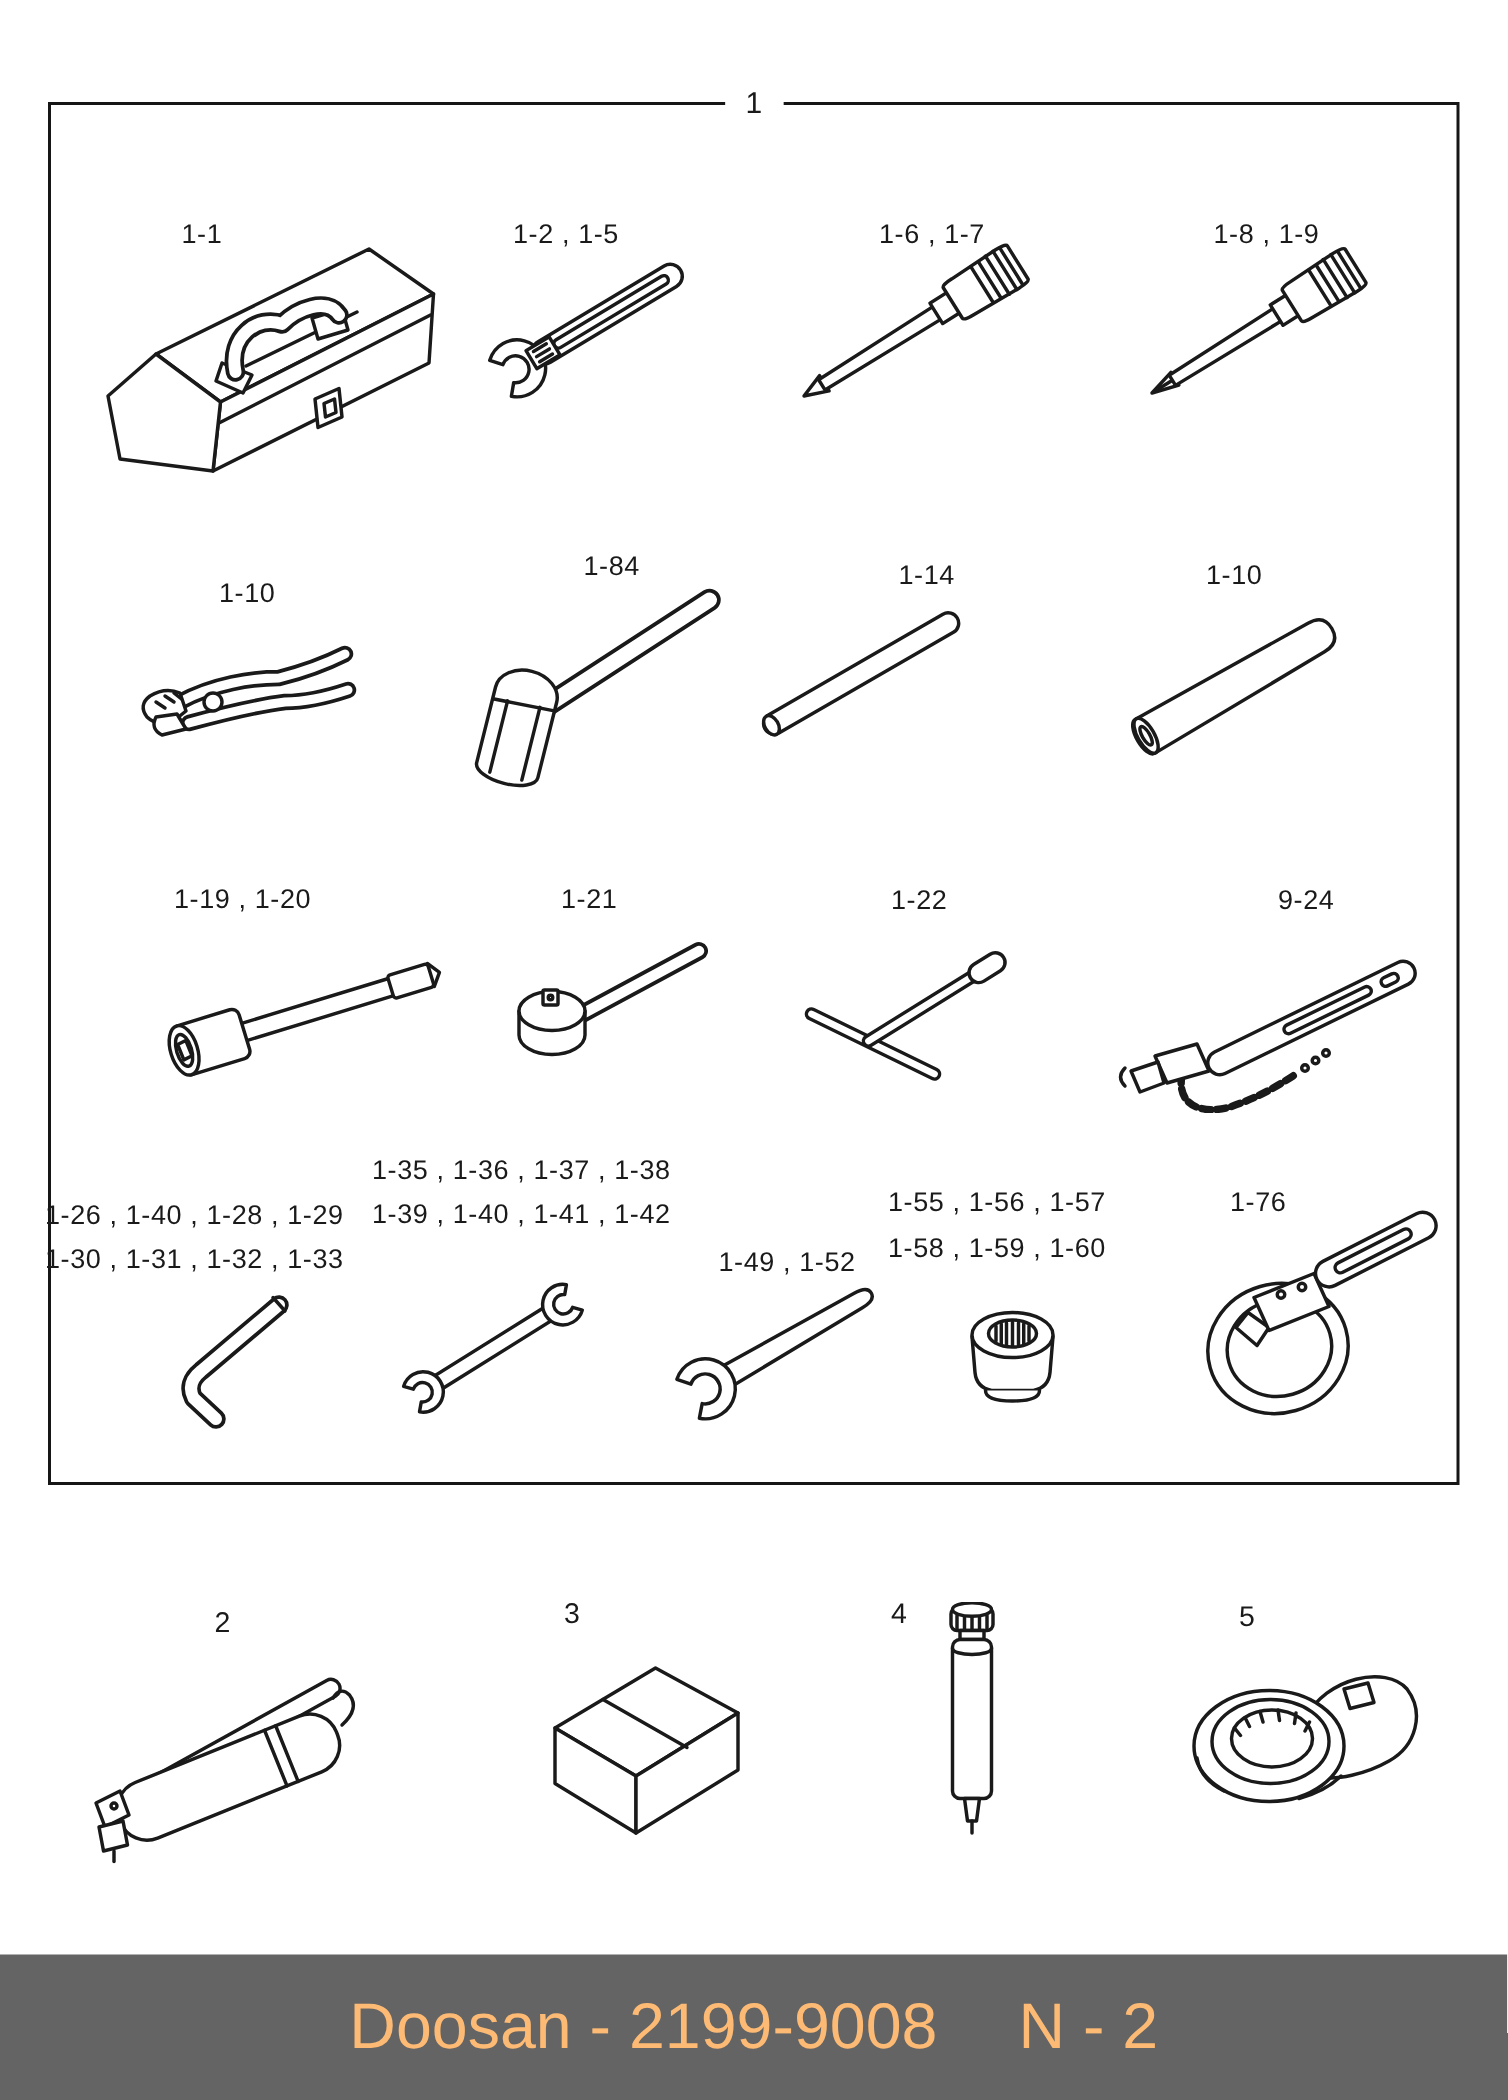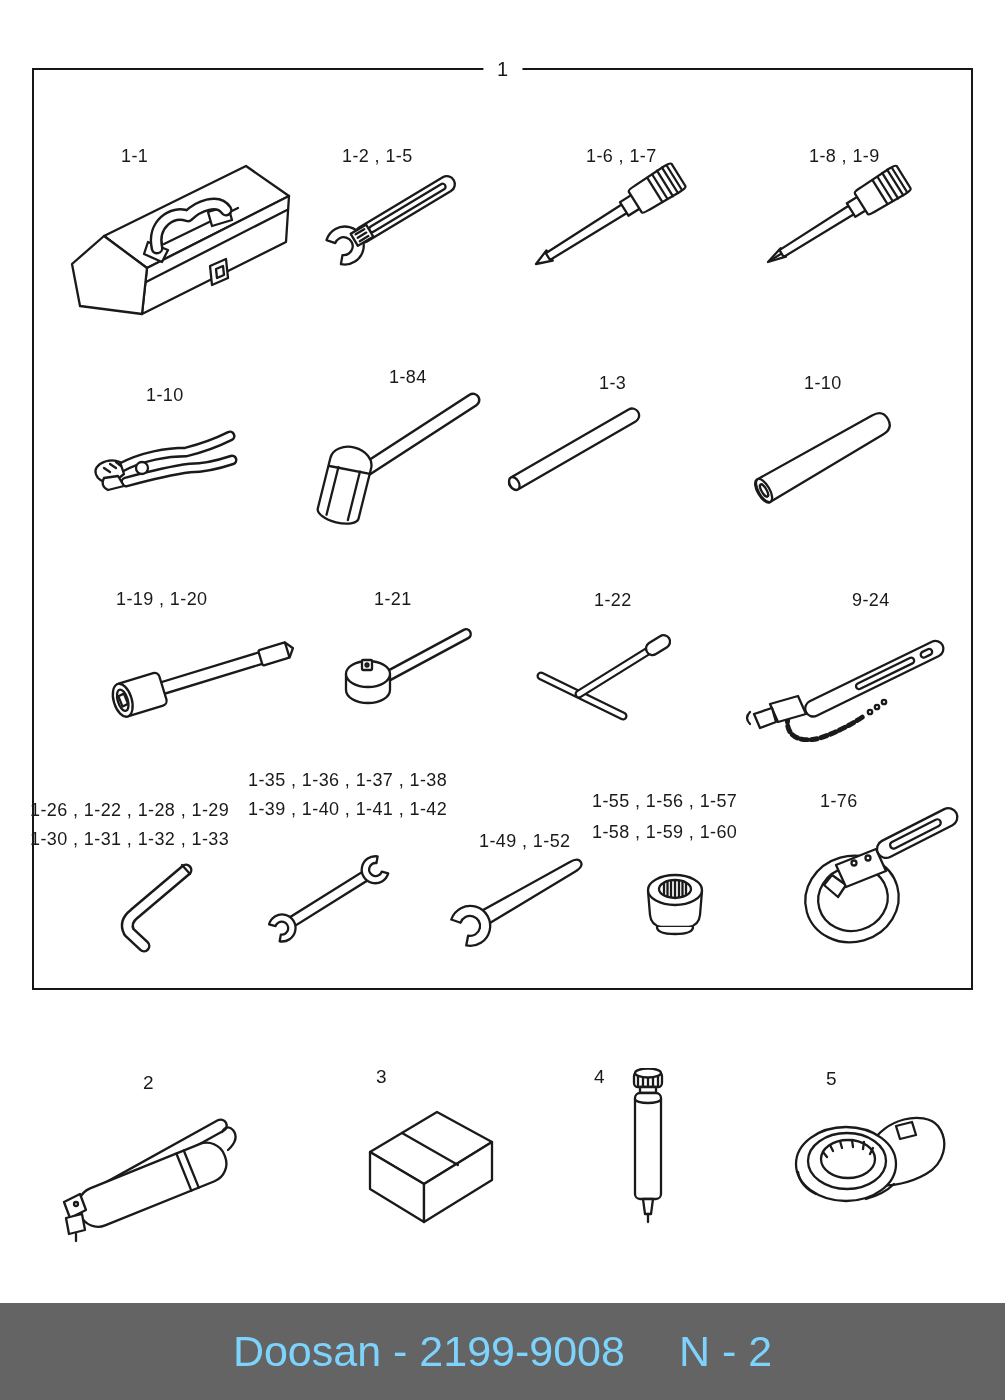--- a/index.html
+++ b/index.html
@@ -8,21 +8,21 @@
   .kit-box{position:absolute;left:32px;top:68px;width:937px;height:918px;border:2px solid #161616;}
   .kit-label{position:absolute;top:-14px;left:50%;transform:translateX(-50%);
              background:#fff;padding:0 14px;font-size:20px;line-height:26px;}
   .lbl{position:absolute;font-size:18px;letter-spacing:.4px;white-space:pre;text-align:right;}
   .lbl-block{position:absolute;font-size:18px;letter-spacing:.4px;text-align:left;line-height:29px;}
   .num{font-size:19px;}
   .ill{position:absolute;}
   .s{stroke:#1a1a1a;stroke-width:2.3;fill:none;stroke-linecap:round;stroke-linejoin:round;}
   .f{stroke:#1a1a1a;stroke-width:2.3;fill:#fff;stroke-linecap:round;stroke-linejoin:round;}
   .w{stroke:#fff;fill:none;stroke-linecap:round;stroke-linejoin:round;}
-  .footer{position:absolute;left:0;bottom:0;width:100%;height:97px;background:#646464;color:#7dd3fc;
+  .footer{position:absolute;left:0;bottom:0;width:100%;height:97px;background:#646464;color:#fdba74;
           display:flex;align-items:center;justify-content:center;gap:54px;font-size:43px;}
 </style>
 </head>
 <body>
 
 <div class="page">
 
   <div class="kit-box">
     <div class="kit-label">1</div>
   </div>
@@ -92,21 +92,21 @@
   <svg class="ill" style="left:303px;top:378px" width="185" height="160" viewBox="0 0 185 160">
     <path class="s" style="stroke-width:15" d="M56 96 L170 22"></path>
     <path class="w" style="stroke-width:10" d="M56 96 L170 22"></path>
     <g transform="rotate(14 40 112)">
       <path class="f" d="M20 84 A 21 16 0 0 1 62 84 L62 136 A 21 9 0 0 1 20 136 Z"></path>
       <path class="s" d="M21 92 L61 90"></path>
       <path class="s" d="M30 91 L30 140 M52 90 L52 140"></path>
     </g>
   </svg>
 
-  <div class="lbl" style="left:599px;top:373px">1-3</div>
+  <div class="lbl" style="left:599px;top:373px">1-14</div>
   <svg class="ill" style="left:502px;top:396px" width="160" height="105" viewBox="0 0 160 105">
     <g transform="translate(8,90) rotate(-30)">
       <rect class="f" x="0" y="-7" width="148" height="14" rx="7"></rect>
       <ellipse class="f" cx="5" cy="0" rx="4.5" ry="7"></ellipse>
     </g>
   </svg>
 
   <div class="lbl" style="left:804px;top:373px">1-10</div>
   <svg class="ill" style="left:748px;top:392px" width="170" height="120" viewBox="0 0 170 120">
     <g transform="translate(10,102) rotate(-30)">
@@ -160,21 +160,21 @@
       <rect class="f" x="0" y="-8" width="152" height="16" rx="8"></rect>
       <rect class="f" x="56" y="-3" width="64" height="6" rx="3"></rect>
       <rect class="f" x="128" y="-3" width="12" height="6" rx="3"></rect>
     </g>
     <path class="f" d="M28 92 L56 84 L64 102 L36 110 Z"></path>
     <path class="f" d="M12 102 L30 96 L34 110 L18 116 Z"></path>
     <path class="s" d="M8 100 Q2 106 8 112"></path>
   </svg>
 
   <div class="lbl-block" style="left:30px;top:796px;width:216px">
-    <div>1-26 , 1-22 , 1-28 , 1-29</div>
+    <div>1-26 , 1-40 , 1-28 , 1-29</div>
     <div>1-30 , 1-31 , 1-32 , 1-33</div>
   </div>
   <svg class="ill" style="left:98px;top:856px" width="105" height="100" viewBox="0 0 105 100">
     <path class="s" style="stroke-width:13" d="M88 14 L36 58 Q26 66 31 76 L46 90"></path>
     <path class="w" style="stroke-width:8" d="M88 14 L36 58 Q26 66 31 76 L46 90"></path>
     <path class="s" d="M84 9 L92 18"></path>
   </svg>
 
   <div class="lbl-block" style="left:248px;top:766px;width:204px">
     <div>1-35 , 1-36 , 1-37 , 1-38</div>

